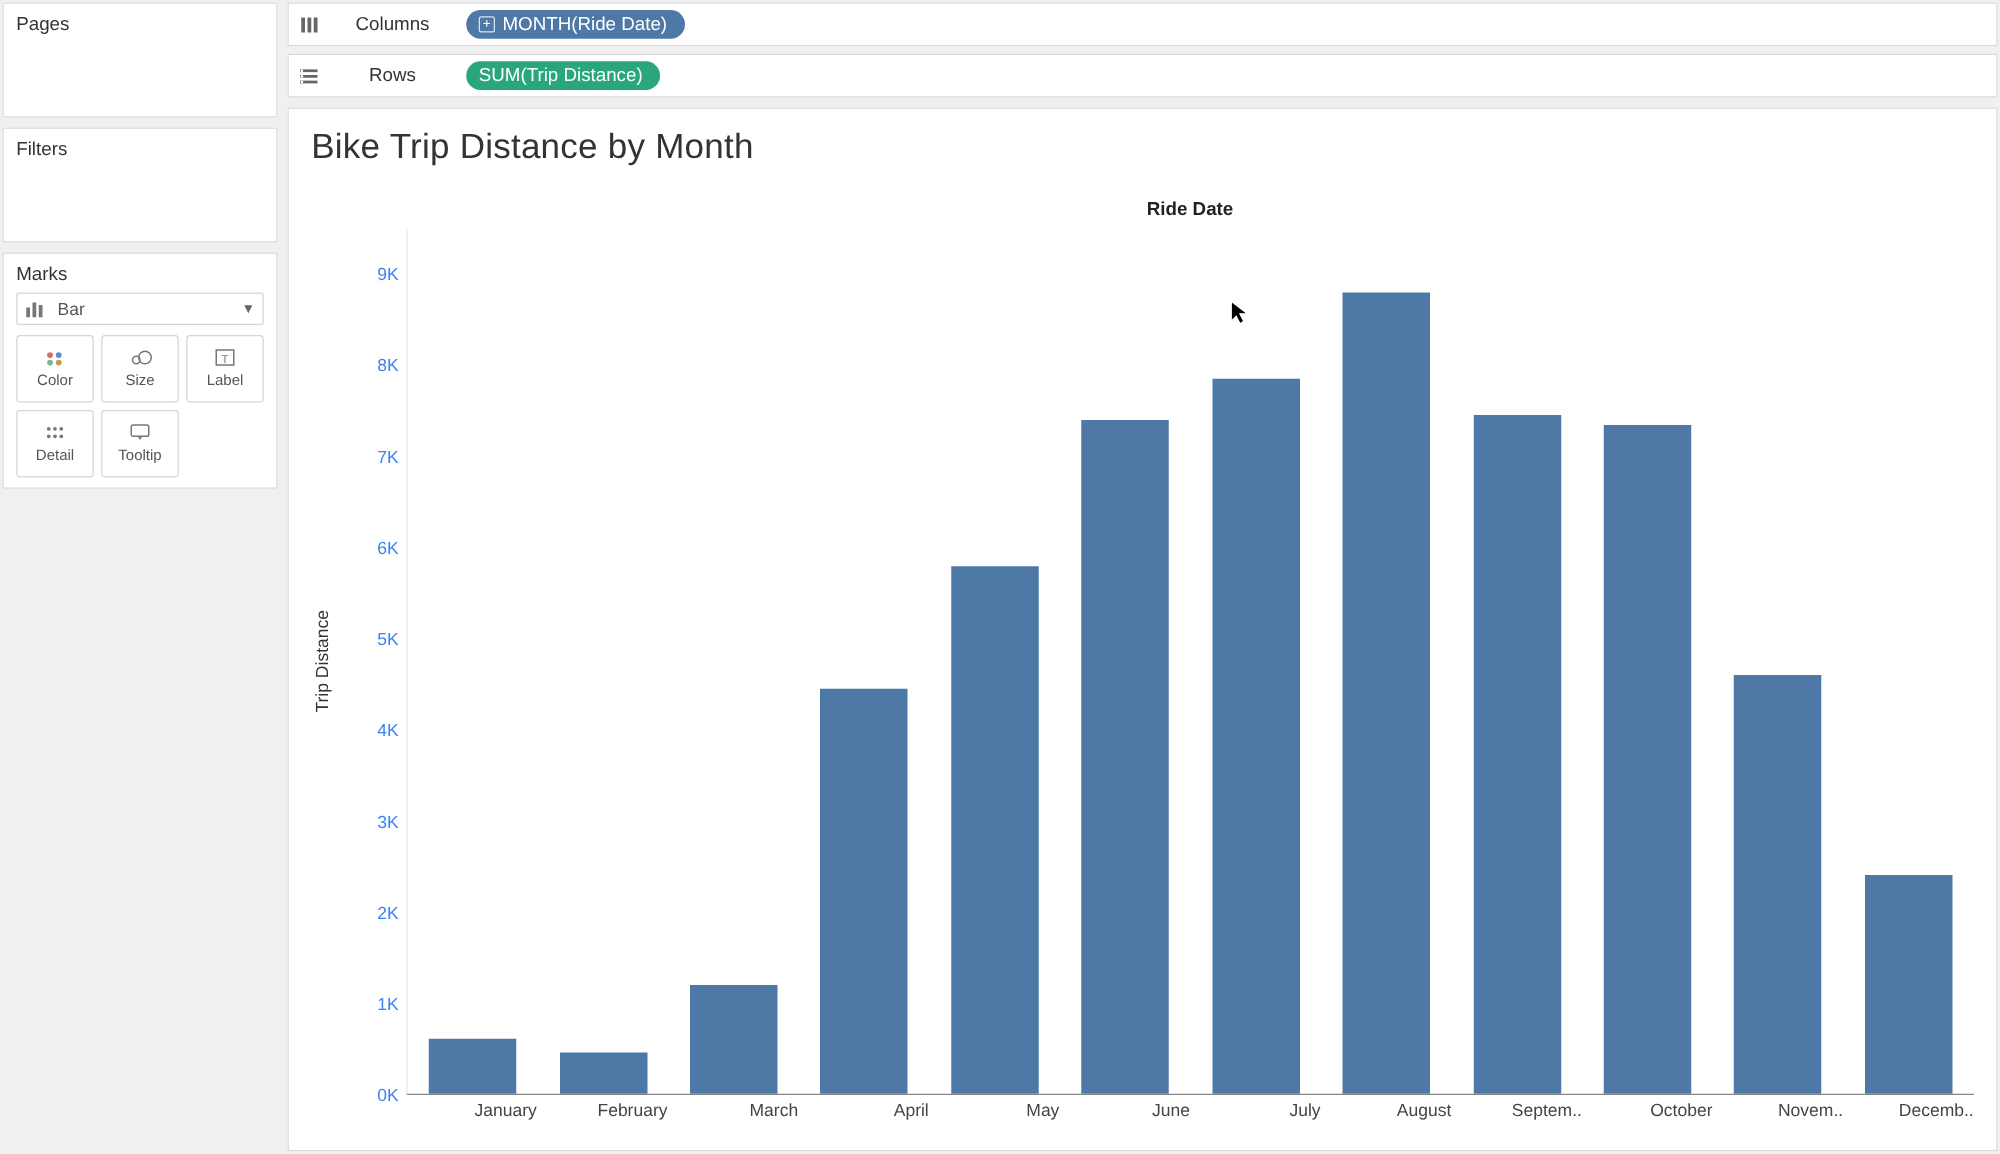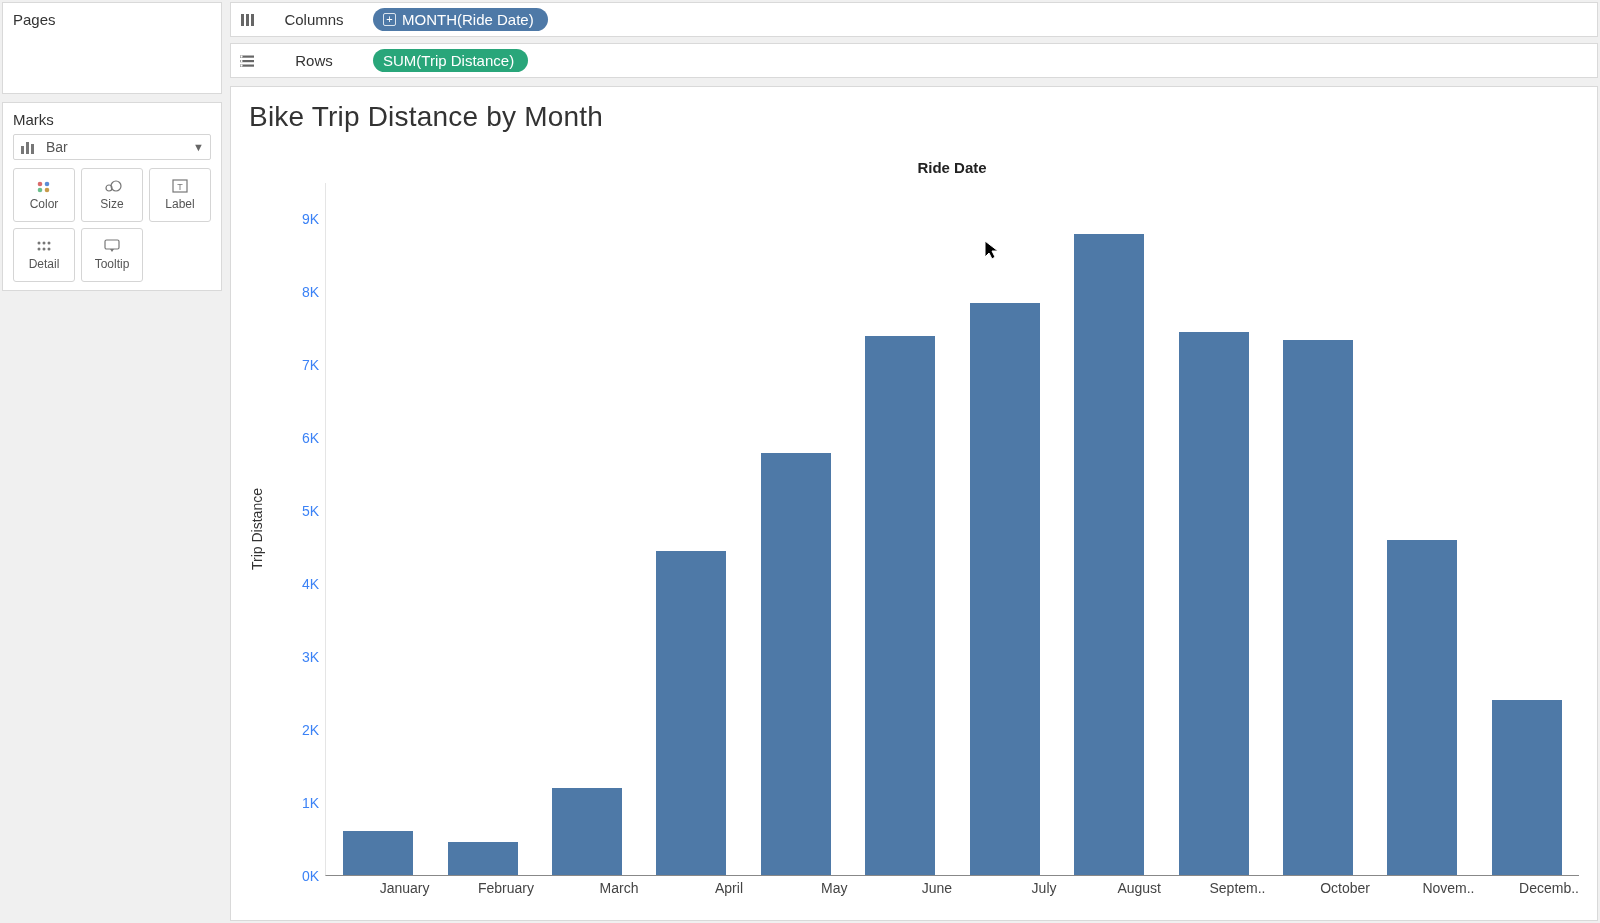--- a/index.html
+++ b/index.html
@@ -219,20 +219,23 @@
 </head>
 <body>
 
 <div class="app">
 
   <div class="side">
     <div class="card pages-card">
       <div class="card-title">Pages</div>
     </div>
 
+    <div class="card filters-card">
+      <div class="card-title">Filters</div>
+    </div>
 
     <div class="card marks-card">
       <div class="card-title">Marks</div>
 
       <div class="mark-type-select">
         <span class="bar-icon">
           <svg width="18" height="14" viewBox="0 0 18 14">
             <rect x="1" y="6" width="3" height="8" fill="#777"></rect>
             <rect x="6" y="2" width="3" height="12" fill="#777"></rect>
             <rect x="11" y="4" width="3" height="10" fill="#777"></rect>

